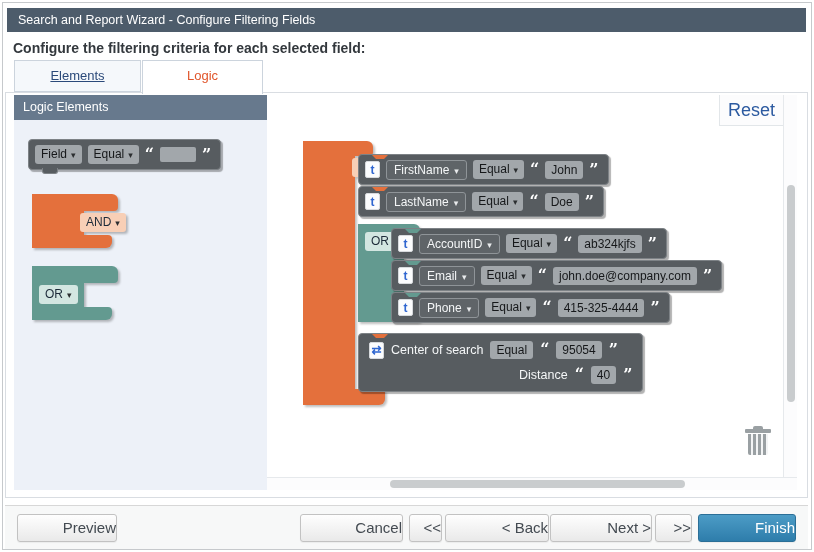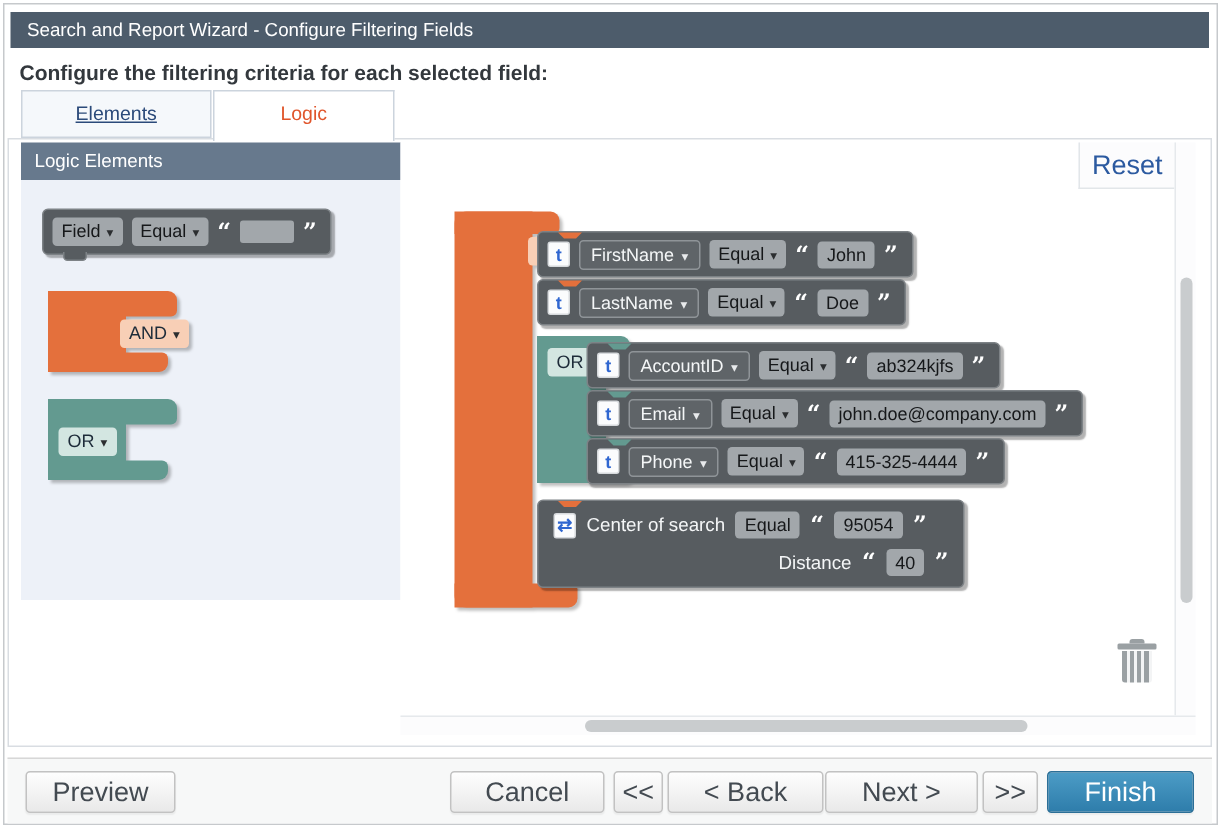--- a/index.html
+++ b/index.html
@@ -19,21 +19,21 @@
                 background:#f5f8fb;border:1px solid #ccd4dd;color:#2b4a7a;text-decoration:underline;}
   .tab-logic{left:142px;top:60px;width:121px;height:34px;line-height:30px;
              background:#fff;border:1px solid #ccd4dd;border-bottom:none;color:#e0552b;}
 
   .content-box{left:5px;top:92px;width:803px;height:406px;border:1px solid #d9dde2;
                box-sizing:border-box;z-index:1;pointer-events:none;}
 
   .panel{left:14px;top:95px;width:253px;height:395px;z-index:2;}
   .panel-header{height:25px;background:#67798d;color:#fff;font-size:12.5px;line-height:25px;
                 padding-left:9px;}
-  .panel-body{position:relative;height:280px;background:#edf1f8;}
+  .panel-body{position:relative;height:370px;background:#edf1f8;}
 
   .canvas{left:267px;top:95px;width:516px;height:382px;background:#fff;z-index:2;}
   .vscroll{left:783px;top:95px;width:14px;height:382px;background:#fcfcfd;border-left:1px solid #e6e9ec;
            box-sizing:border-box;z-index:2;}
   .vthumb{position:absolute;left:3px;top:90px;width:8px;height:217px;background:#c9ccce;border-radius:5px;}
   .hscroll{left:267px;top:477px;width:530px;height:13px;background:#fcfcfd;border-top:1px solid #e6e9ec;
            box-sizing:border-box;z-index:2;}
   .hthumb{position:absolute;left:123px;top:2px;width:295px;height:8px;background:#c9ccce;border-radius:5px;}
 
   .reset-btn{right:0;top:0;width:64px;height:31px;background:#fcfcfd;border-left:1px solid #e2e6e9;
@@ -85,22 +85,22 @@
   .trash{position:absolute;left:478px;top:331px;width:26px;height:30px;cursor:pointer;}
   .trash .handle{width:10px;height:3px;background:#9aa0a3;margin:0 auto;border-radius:2px 2px 0 0;}
   .trash .lid{width:26px;height:4px;background:#9aa0a3;border-radius:1px;}
   .trash .bin{width:20px;height:21px;margin:1px auto 0;border-radius:0 0 2px 2px;
       background:repeating-linear-gradient(90deg,#9aa0a3 0 3px,#f3f4f5 3px 5px);}
 
   
   .footer{left:5px;top:505px;width:803px;height:44px;background:#f7f8f8;border-top:1px solid #d7d7d7;
           box-sizing:border-box;z-index:2;}
   .btn{position:absolute;top:8px;height:28px;box-sizing:border-box;border:1px solid #c2c2c2;
-       border-radius:3px;background:linear-gradient(#fefefe,#e9e9e9);color:#434a51;font-size:18px;
-       text-align:center;line-height:26px;cursor:pointer;box-shadow:0 1px 1px rgba(0,0,0,0.05);}
+       border-radius:3px;background:linear-gradient(#fefefe,#e9e9e9);color:#434a51;font-size:15px;
+       text-align:right;line-height:26px;cursor:pointer;box-shadow:0 1px 1px rgba(0,0,0,0.05);}
   .btn-finish{background:linear-gradient(#4c9cc6,#2e7dab);border-color:#2b6f97;color:#fff;}
 </style>
 </head>
 <body>
 
 <div class="abs dialog-border"></div>
 
 <div class="abs titlebar">
   <span>Search and Report Wizard - Configure Filtering Fields</span>
 </div>

